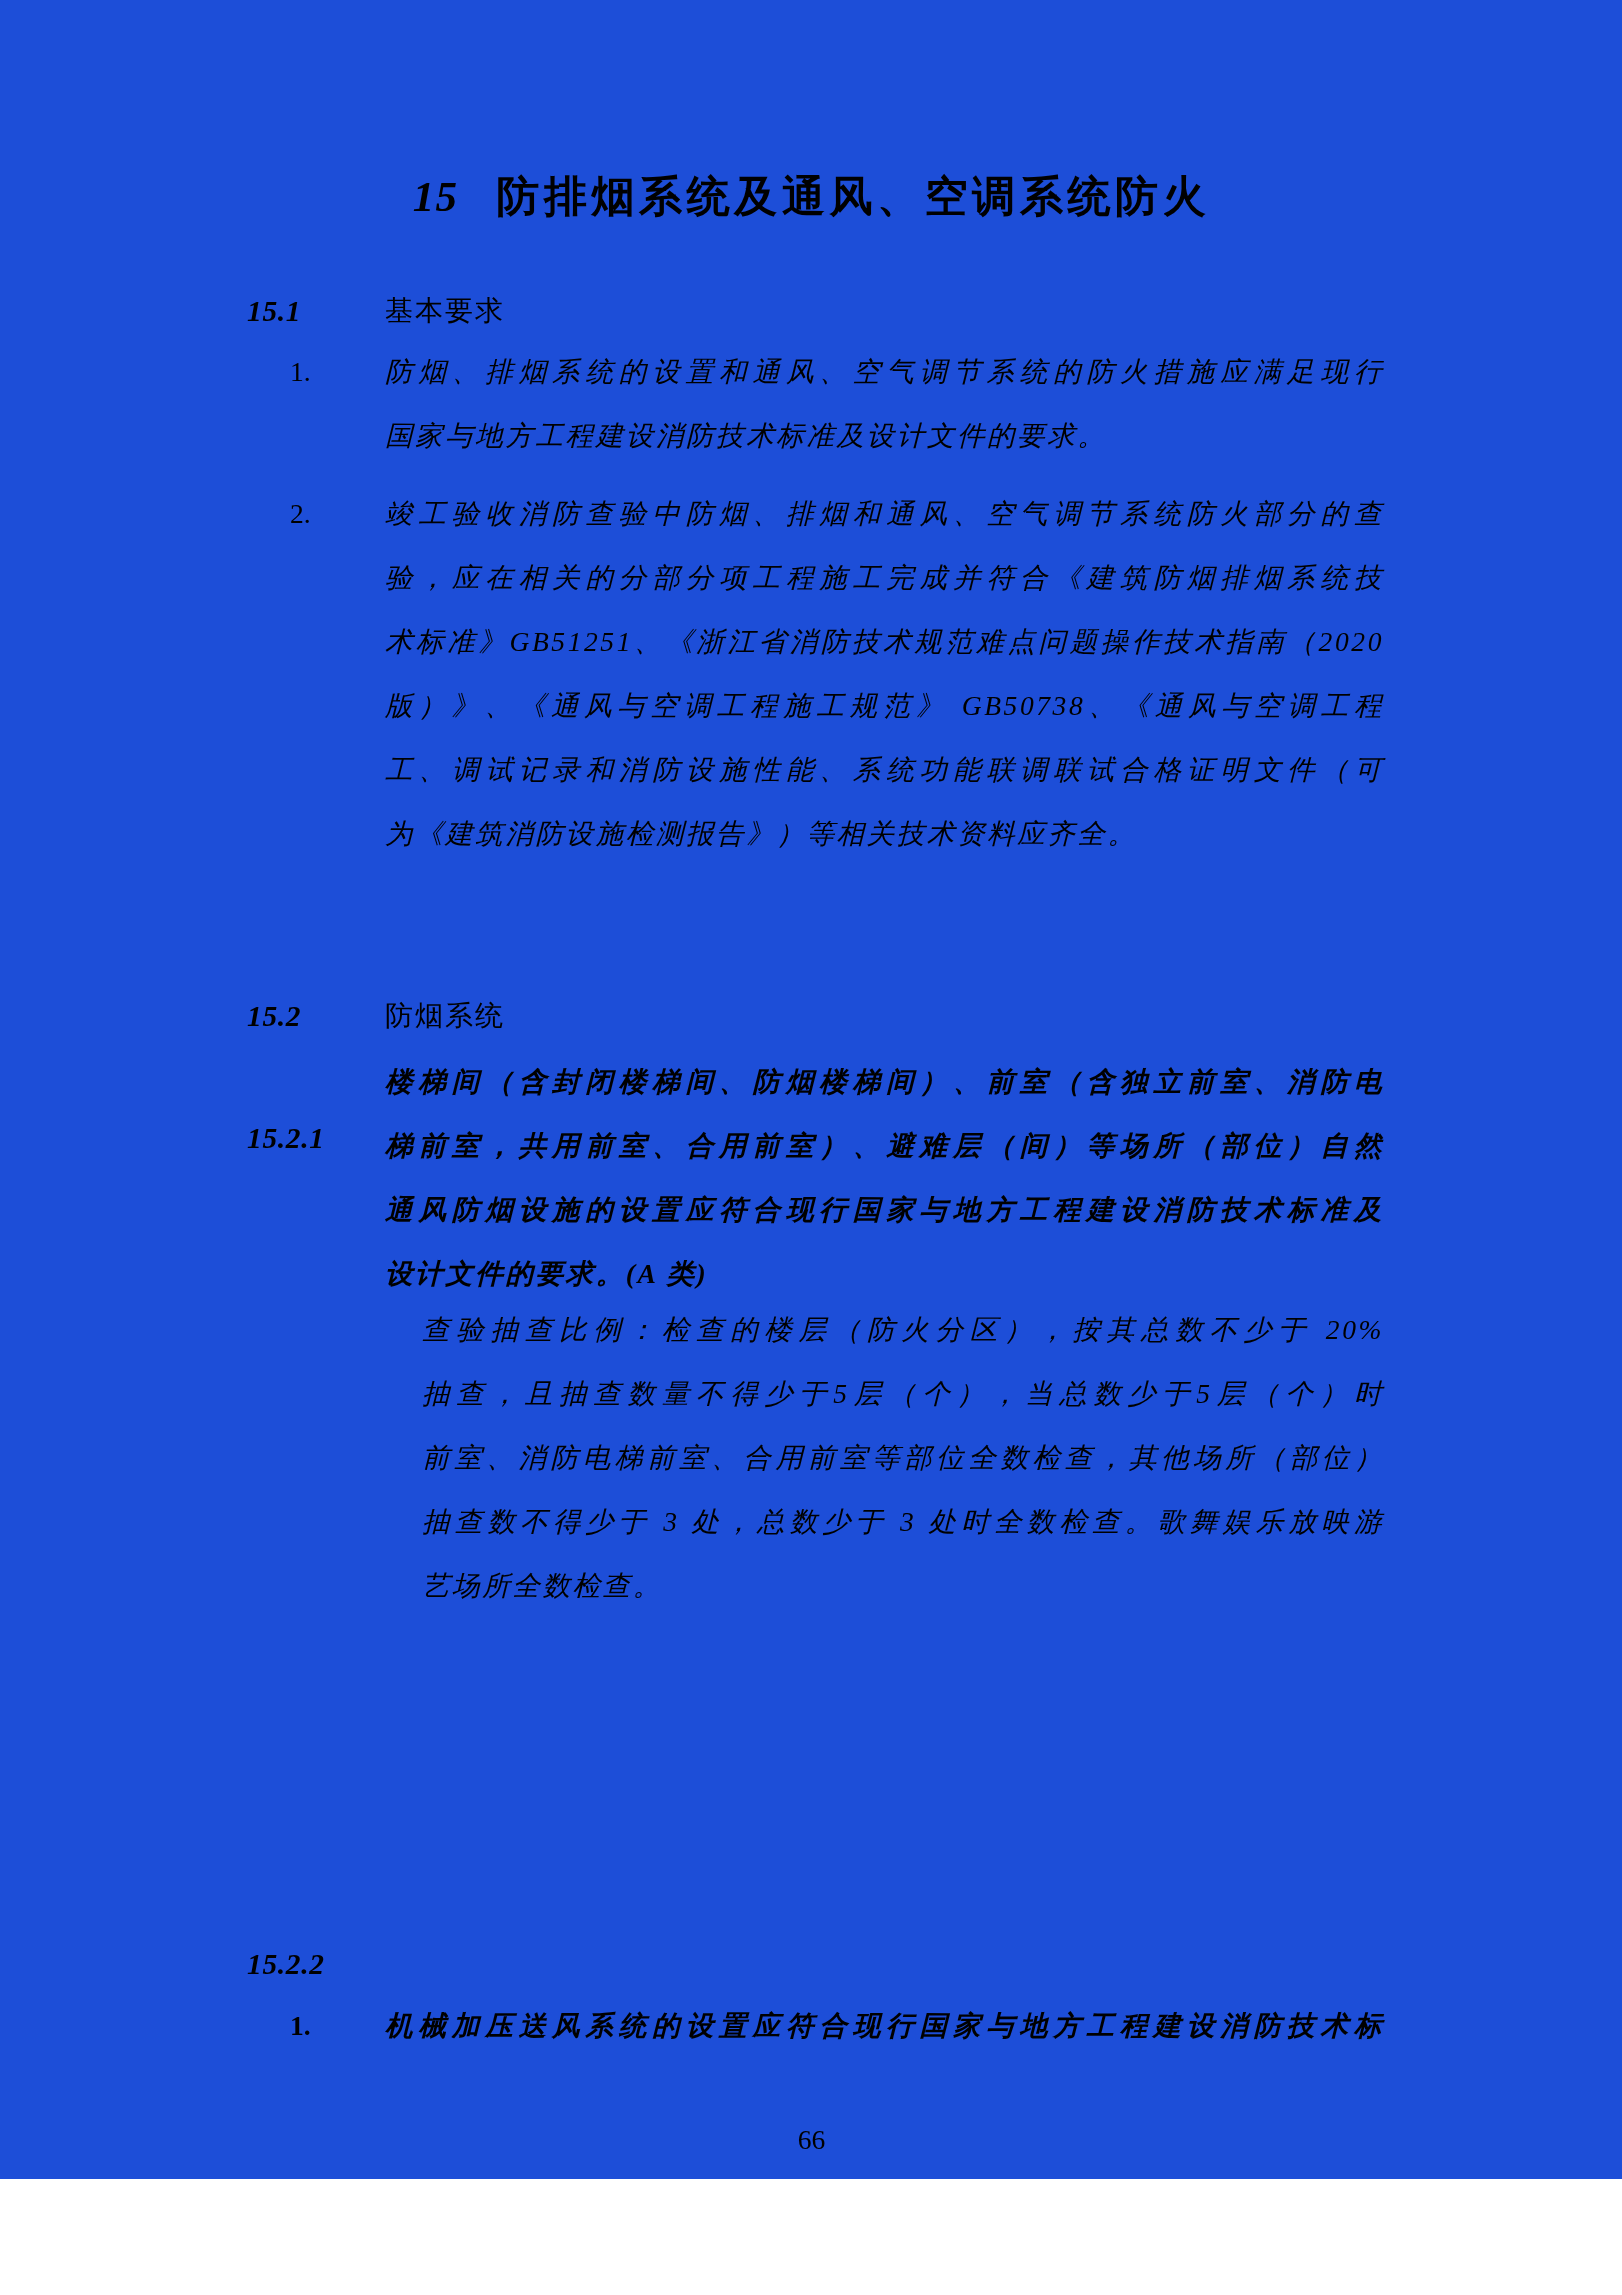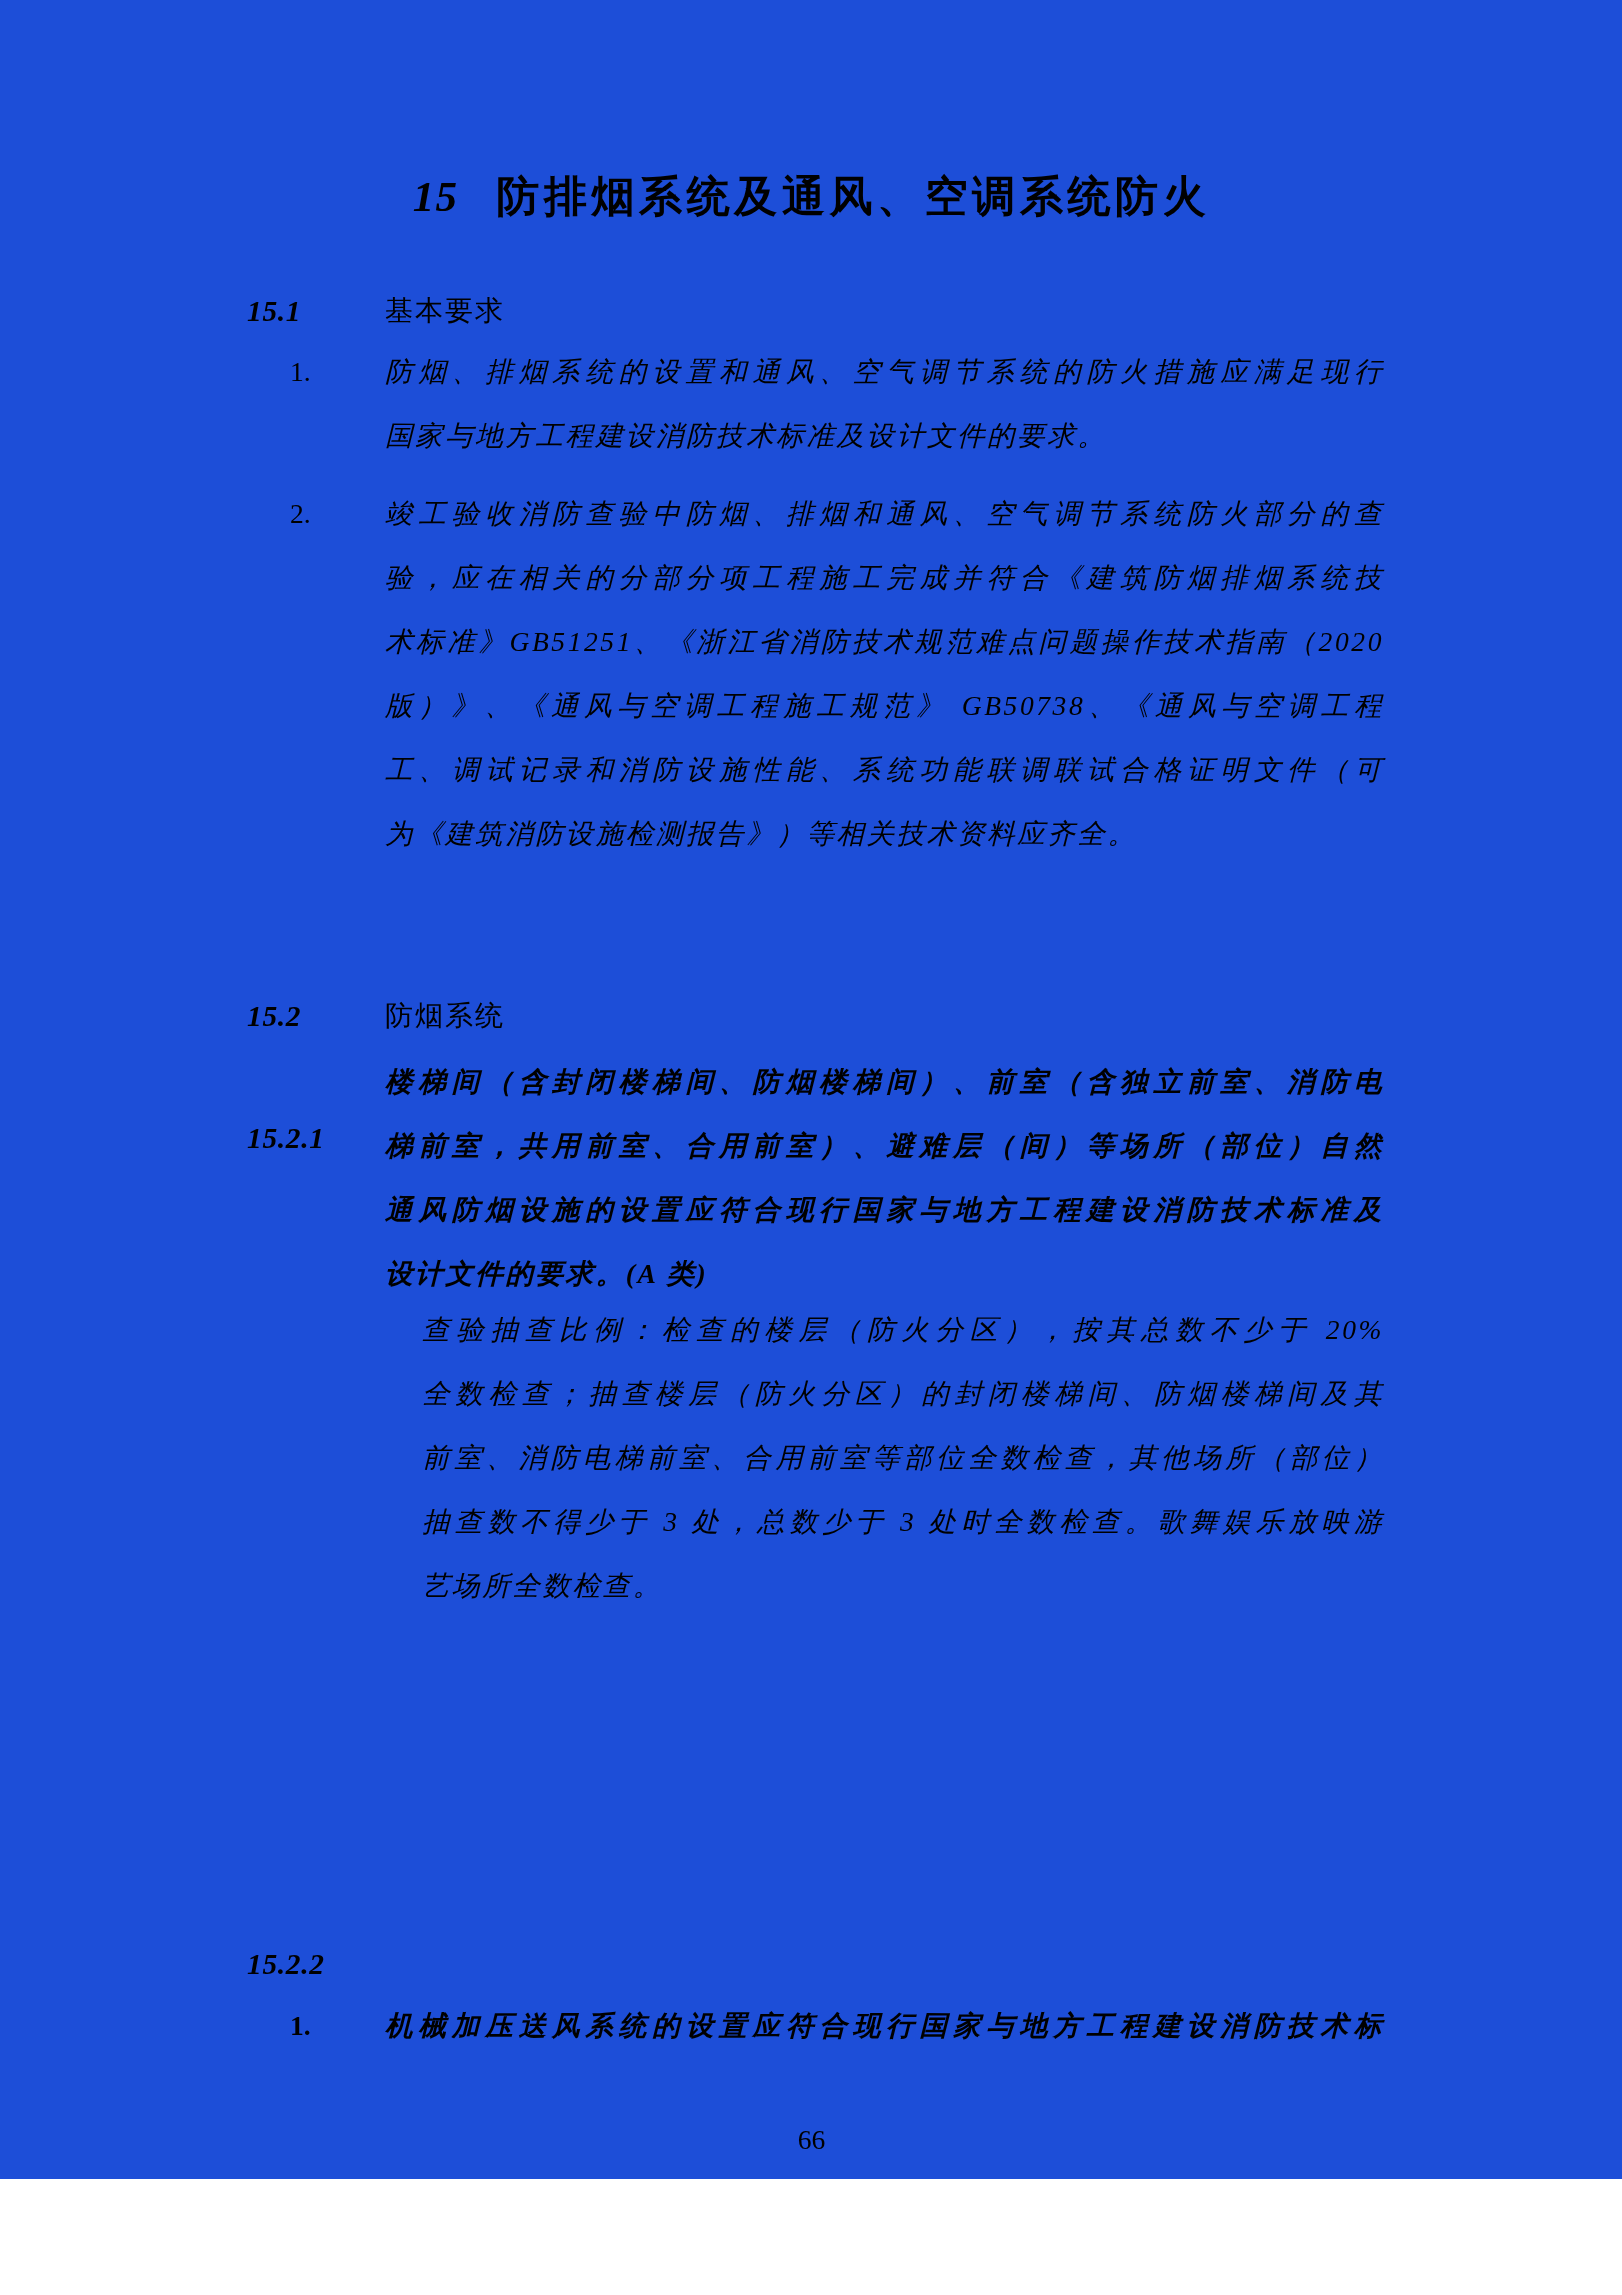--- a/index.html
+++ b/index.html
@@ -143,21 +143,21 @@
   <div class="sec-num" style="left:247px; top:1106px;">15.2.1</div>
   <div class="text-col bold" style="top:1050px;">
     <div class="line jl">楼梯间（含封闭楼梯间、防烟楼梯间）、前室（含独立前室、消防电</div>
     <div class="line jl">梯前室，共用前室、合用前室）、避难层（间）等场所（部位）自然</div>
     <div class="line jl">通风防烟设施的设置应符合现行国家与地方工程建设消防技术标准及</div>
     <div class="line ll">设计文件的要求。(A 类)</div>
   </div>
 
   <div class="text-col indent" style="top:1298px;">
     <div class="line jl">查验抽查比例：检查的楼层（防火分区），按其总数不少于 20%</div>
-    <div class="line jl">全数检查；抽查楼层（防火分区）的封闭楼梯间、防烟楼梯间及其</div>
+    <div class="line jl">抽查，且抽查数量不得少于5层（个），当总数少于5层（个）时</div>
     <div class="line jl">前室、消防电梯前室、合用前室等部位全数检查，其他场所（部位）</div>
     <div class="line jl">抽查数不得少于 3 处，总数少于 3 处时全数检查。歌舞娱乐放映游</div>
     <div class="line ll">艺场所全数检查。</div>
   </div>
 
 
   <div class="sec-num" style="left:247px; top:1932px;">15.2.2</div>
 
   <div class="li-num bold" style="left:290px; top:1994px;">1.</div>
   <div class="text-col bold" style="top:1994px;">

